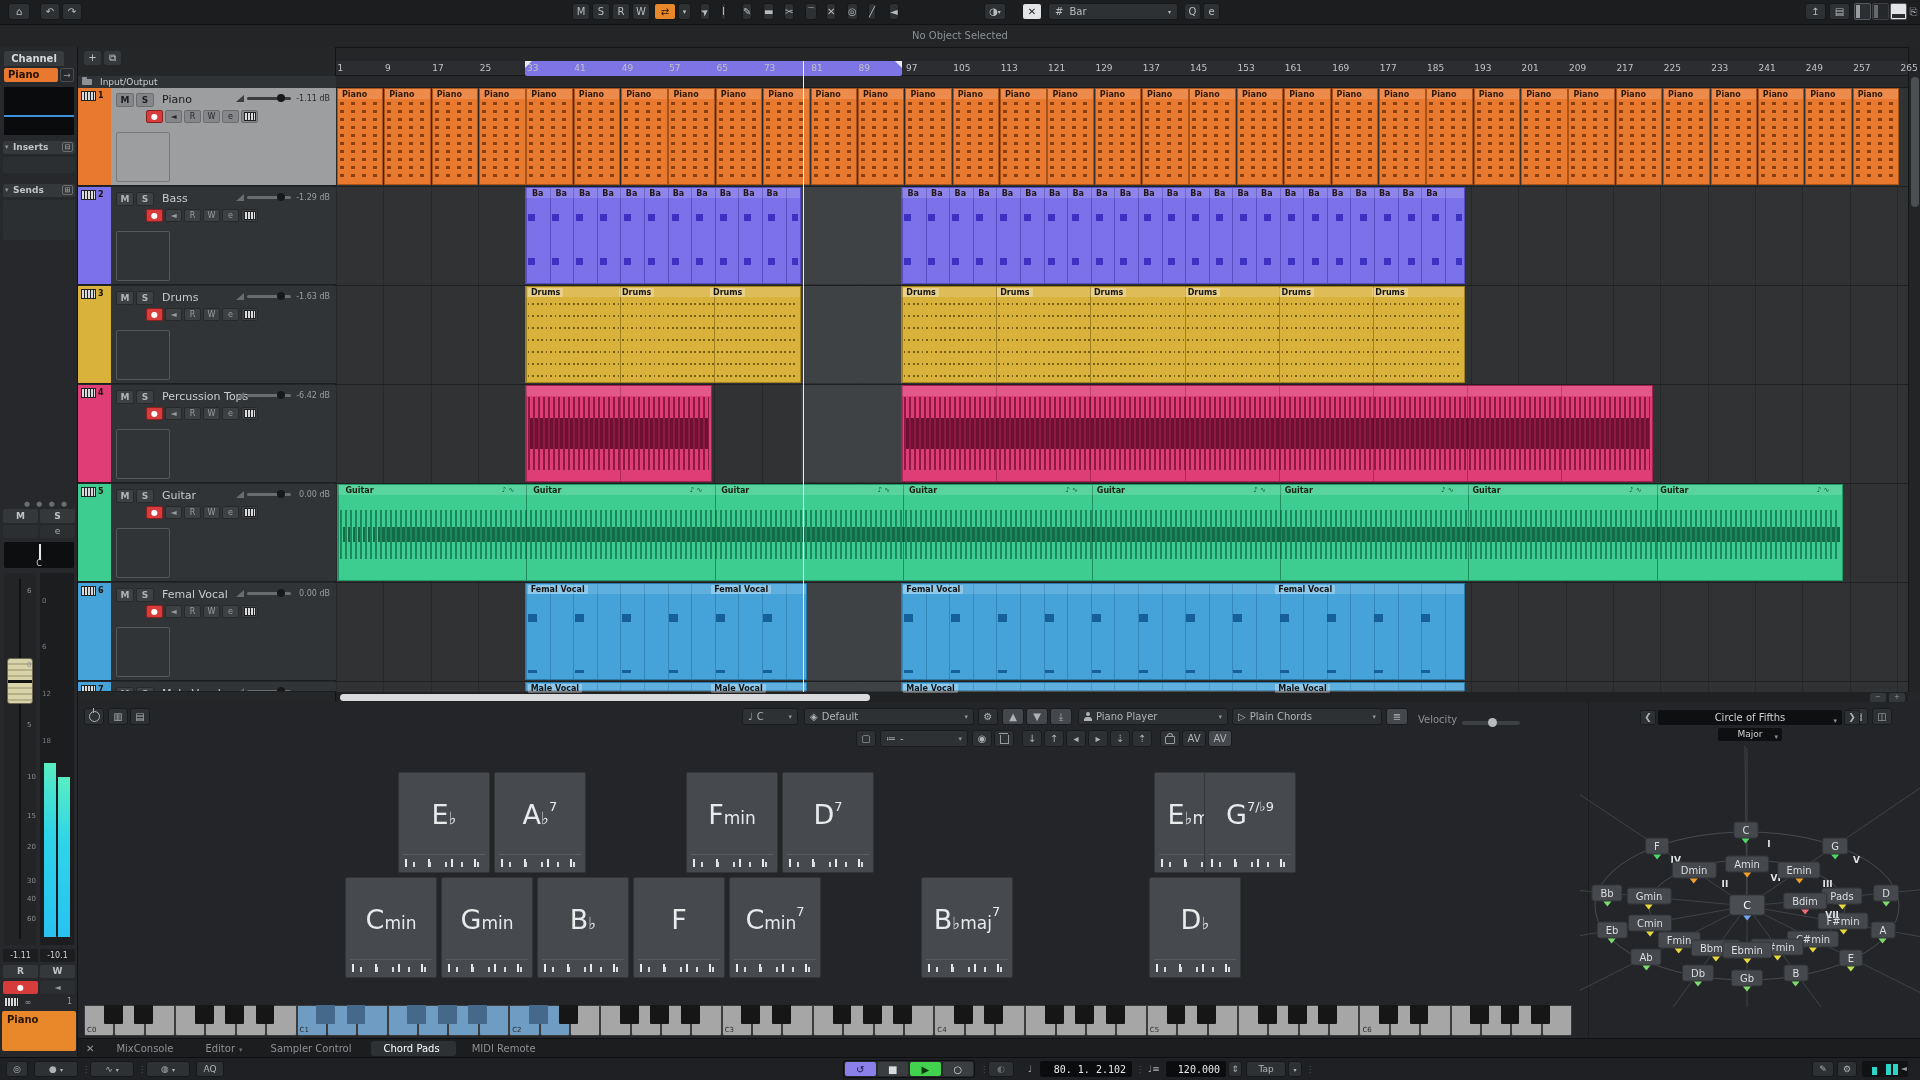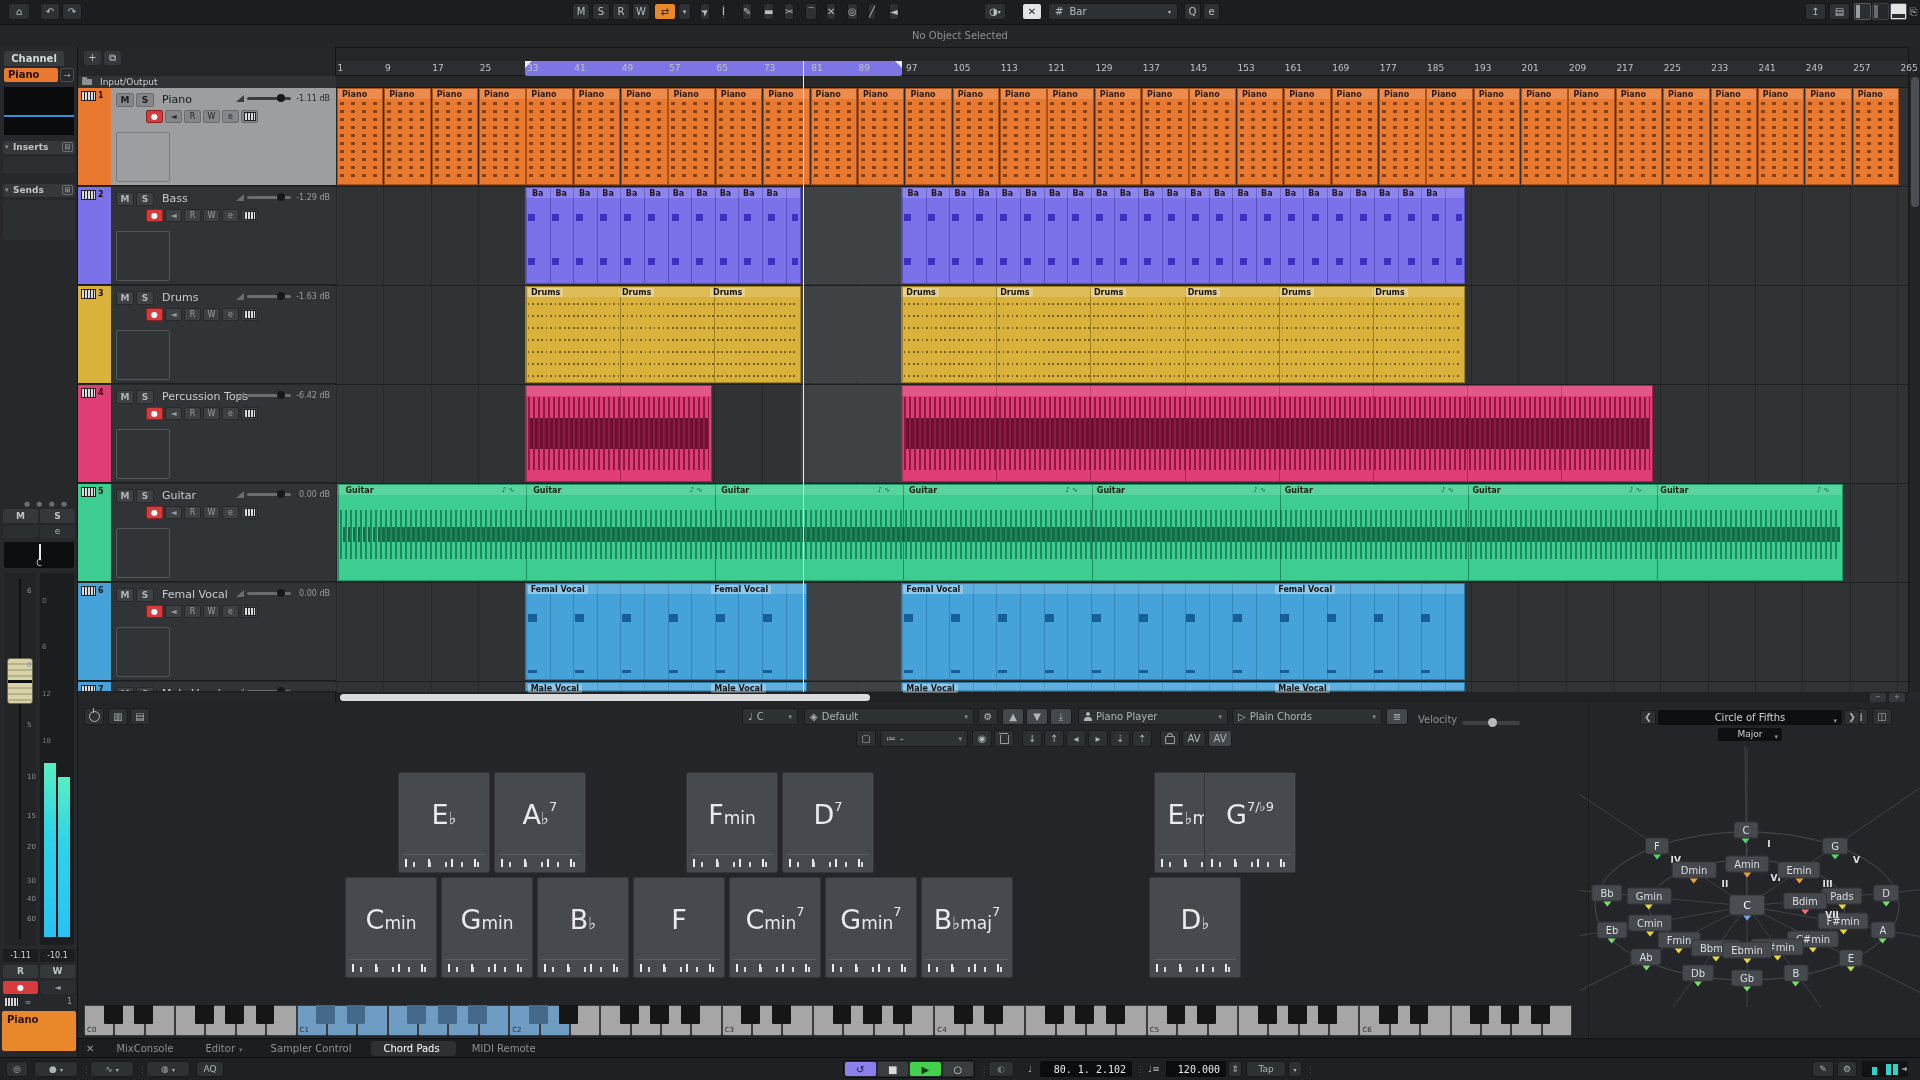--- a/index.html
+++ b/index.html
@@ -1208,29 +1208,20 @@
       <div class="pad" style="top: 175px; left: 651px;">
         <div class="pdname">
           <span class="m1">C</span><span class="m2">min</span><span class="m3">7</span>
         </div>
         <div class="pkeys">
           <div class="pk1"></div>
           <div class="pk2"></div>
         </div>
       </div>
 
-      <div class="pad" style="top: 175px; left: 747px;">
-        <div class="pdname">
-          <span class="m1">G</span><span class="m2">min</span><span class="m3">7</span>
-        </div>
-        <div class="pkeys">
-          <div class="pk1"></div>
-          <div class="pk2"></div>
-        </div>
-      </div>
 
       <div class="pad" style="top: 175px; left: 843px;">
         <div class="pdname">
           <span class="m1">B</span><span class="m2">♭maj</span><span class="m3">7</span>
         </div>
         <div class="pkeys">
           <div class="pk1"></div>
           <div class="pk2"></div>
         </div>
       </div>

